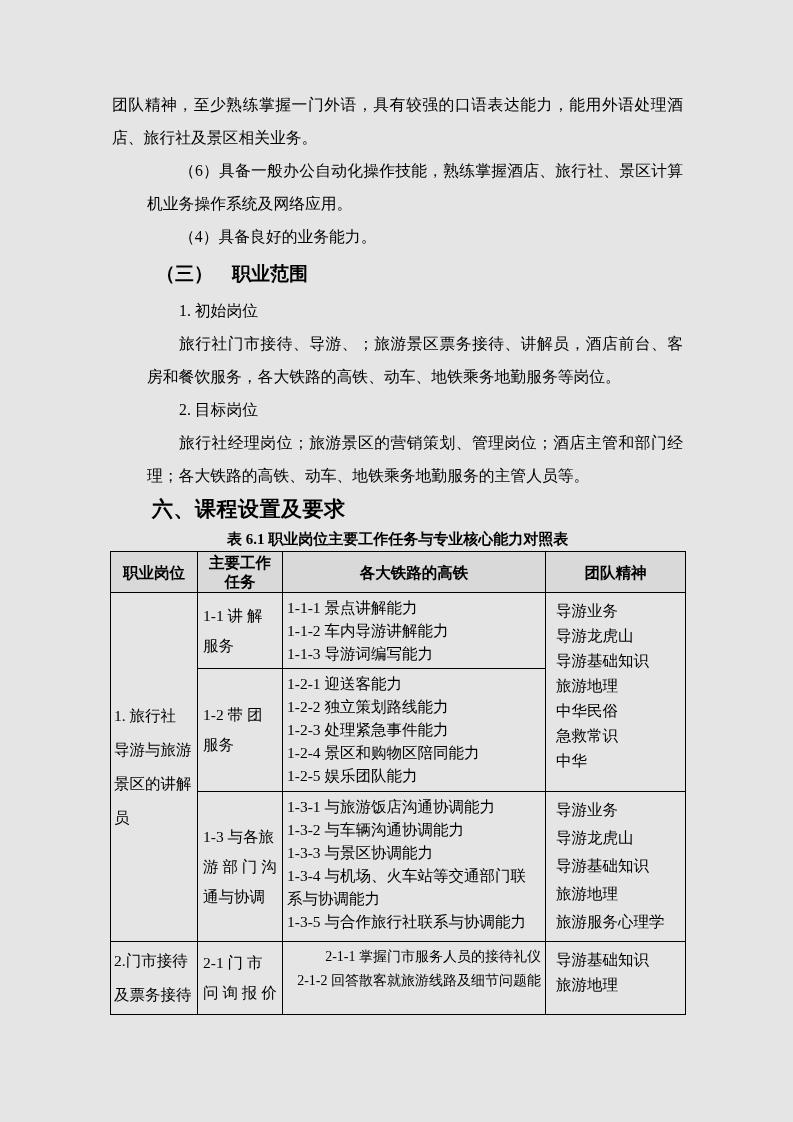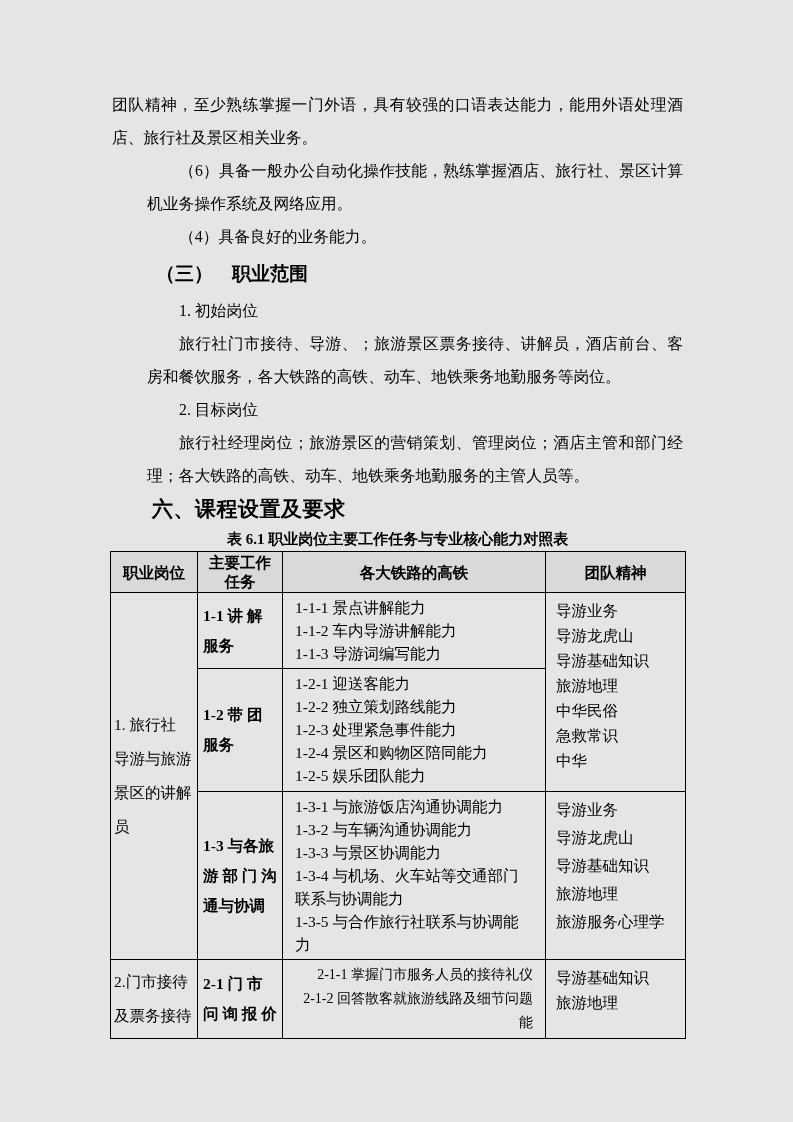--- a/index.html
+++ b/index.html
@@ -89,25 +89,24 @@
   tr.r4 { height: 54px; }
   td.c1 {
     vertical-align: middle;
     padding: 2px 3px;
     line-height: 34px;
   }
   td.c2 {
     vertical-align: middle;
     padding: 2px 5px;
     line-height: 30px;
-    font-weight: bold;
   }
   td.c3 {
     vertical-align: top;
-    padding: 3px 12px;
+    padding: 3px 4px;
     line-height: 23px;
     margin-top: 44px;
   }
   td.c3.tight { font-size: 14px; line-height: 24px; text-align: right; }
   td.c4 {
     vertical-align: top;
     padding: 5px 10px;
     line-height: 25px;
   }
   td.c4.wide-lh { line-height: 28px; padding-top: 4px; }

